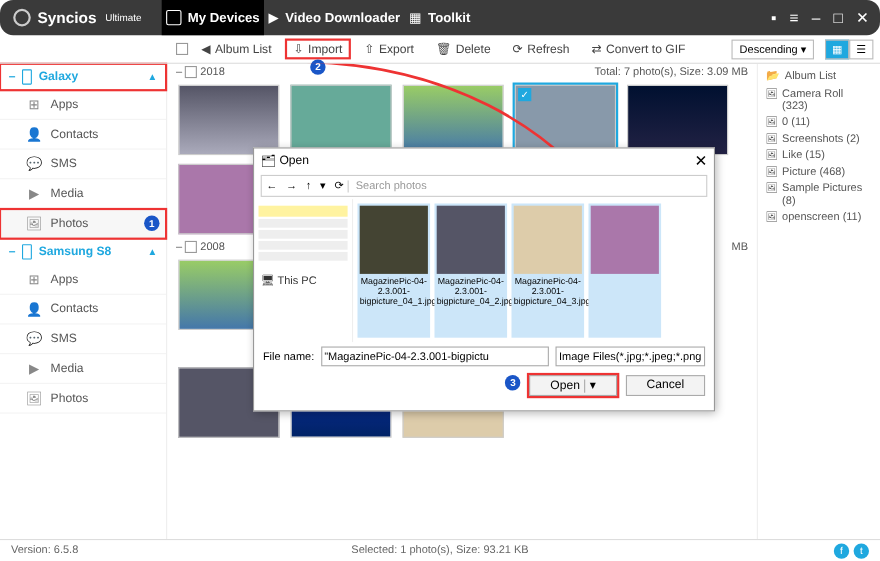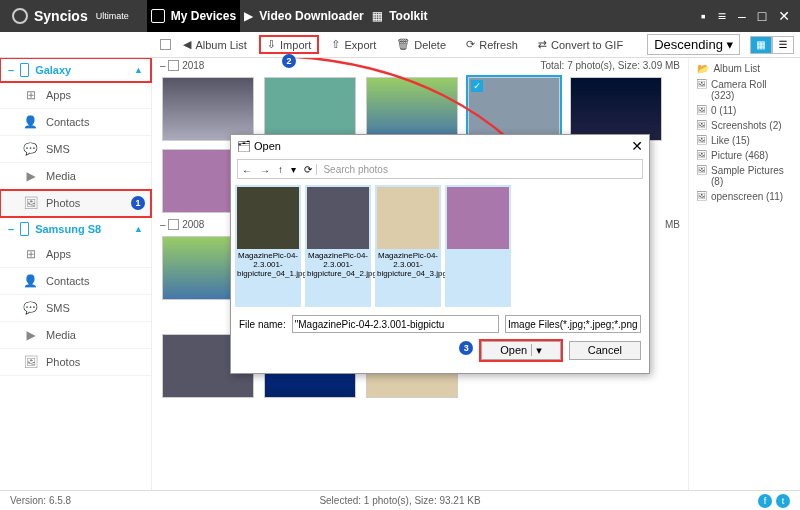--- a/index.html
+++ b/index.html
@@ -1,34 +1,34 @@
 <!DOCTYPE html>
 <html><head>
 <meta charset="utf-8">
 <style>
 * { box-sizing: border-box; margin: 0; padding: 0; font-family: "Segoe UI", Arial, sans-serif; }
 body { width: 800px; height: 510px; overflow: hidden; background: #fff; position: relative; }
-.topbar { height: 32px; background: #3a3a3a; display: flex; align-items: center; color: #fff; font-size: 12px; }
+.topbar { height: 32px; background: #3a3a3a; display: flex; align-items: center; color: #fff; font-size: 12px; border-radius: 12px; }
 .brand { display: flex; align-items: center; padding: 0 12px; gap: 6px; }
 .brand-icon { width: 16px; height: 16px; border: 2px solid #ccc; border-radius: 50%; }
 .brand-name { font-weight: 600; font-size: 14px; }
 .brand-sub { font-size: 9px; margin-left: 2px; }
 .topnav { display: flex; height: 100%; margin-left: 6px; }
 .topnav-item { display: flex; align-items: center; padding: 0 4px; gap: 6px; cursor: pointer; }
 .topnav-item.active { background: #000; }
 .tn-icon { width: 14px; height: 14px; border: 1.5px solid #fff; border-radius: 2px; }
 .window-ctrls { margin-left: auto; display: flex; gap: 12px; padding-right: 10px; font-size: 14px; }
 .window-ctrls span { cursor: pointer; }
 
 .toolbar { height: 26px; display: flex; align-items: center; border-bottom: 1px solid #ddd; font-size: 11px; padding-left: 160px; gap: 4px; position: relative; }
 .tb-btn { display: flex; align-items: center; gap: 4px; padding: 3px 8px; cursor: pointer; color: #444; }
 .chk { width: 11px; height: 11px; border: 1px solid #999; }
 .import-hl { border: 2px solid #e33; padding: 1px 6px; position: relative; }
 .badge { position: absolute; width: 14px; height: 14px; background: #1a56c7; color: #fff; border-radius: 50%; font-size: 9px; display: flex; align-items: center; justify-content: center; font-weight: bold; }
-.sort-dd { margin-left: auto; border: 1px solid #bbb; padding: 2px 6px; font-size: 13px; cursor: pointer; }
+.sort-dd { margin-left: auto; border: 1px solid #bbb; padding: 2px 6px; font-size: 10px; cursor: pointer; }
 .view-toggle { display: flex; margin: 0 6px; }
 .vt { width: 22px; height: 18px; border: 1px solid #bbb; display: flex; align-items: center; justify-content: center; font-size: 10px; }
 .vt.active { background: #1fa8df; color: #fff; }
 
 .main { display: flex; height: 432px; }
 .sidebar { width: 152px; border-right: 1px solid #eee; font-size: 11px; }
 .dev-h { display: flex; align-items: center; gap: 6px; padding: 5px 8px; color: #1fa8df; font-weight: 600; }
 .dev-h.hl { outline: 2px solid #e33; outline-offset: -1px; }
 .dev-icon { width: 9px; height: 14px; border: 1px solid #1fa8df; border-radius: 1px; }
 .sb-item { display: flex; align-items: center; gap: 8px; padding: 6px 8px 6px 24px; color: #555; cursor: pointer; border-bottom: 1px solid #f3f3f3; }
@@ -279,20 +279,28 @@
   </div>
   <div class="dlg-nav">
     <span style="padding:0 4px;">←</span>
     <span style="padding:0 4px;">→</span>
     <span style="padding:0 4px;">↑</span>
     <span style="padding:0 4px;">▾</span>
     <span style="padding:0 4px;">⟳</span>
     <span class="search">Search photos</span>
   </div>
   <div class="dlg-body">
+    <div class="dlg-tree">
+      <div style="background:#fff3a0;height:10px;margin:2px 0;"></div>
+      <div style="background:#eee;height:8px;margin:2px 0;"></div>
+      <div style="background:#eee;height:8px;margin:2px 0;"></div>
+      <div style="background:#eee;height:8px;margin:2px 0;"></div>
+      <div style="background:#eee;height:8px;margin:2px 0;"></div>
+      <div style="margin-top:10px;color:#333;">🖥 <span>This PC</span></div>
+    </div>
     <div class="dlg-files">
       <div class="file"><div class="file-th c7"></div><span>MagazinePic-04-2.3.001-bigpicture_04_1.jpg</span></div>
       <div class="file"><div class="file-th c8"></div><span>MagazinePic-04-2.3.001-bigpicture_04_2.jpg</span></div>
       <div class="file"><div class="file-th c10"></div><span>MagazinePic-04-2.3.001-bigpicture_04_3.jpg</span></div>
       <div class="file"><div class="file-th c6"></div></div>
     </div>
   </div>
   <div class="dlg-bottom">
     <span>File name:</span>
     <input class="fn-input" value="&quot;MagazinePic-04-2.3.001-bigpictu" style="">

